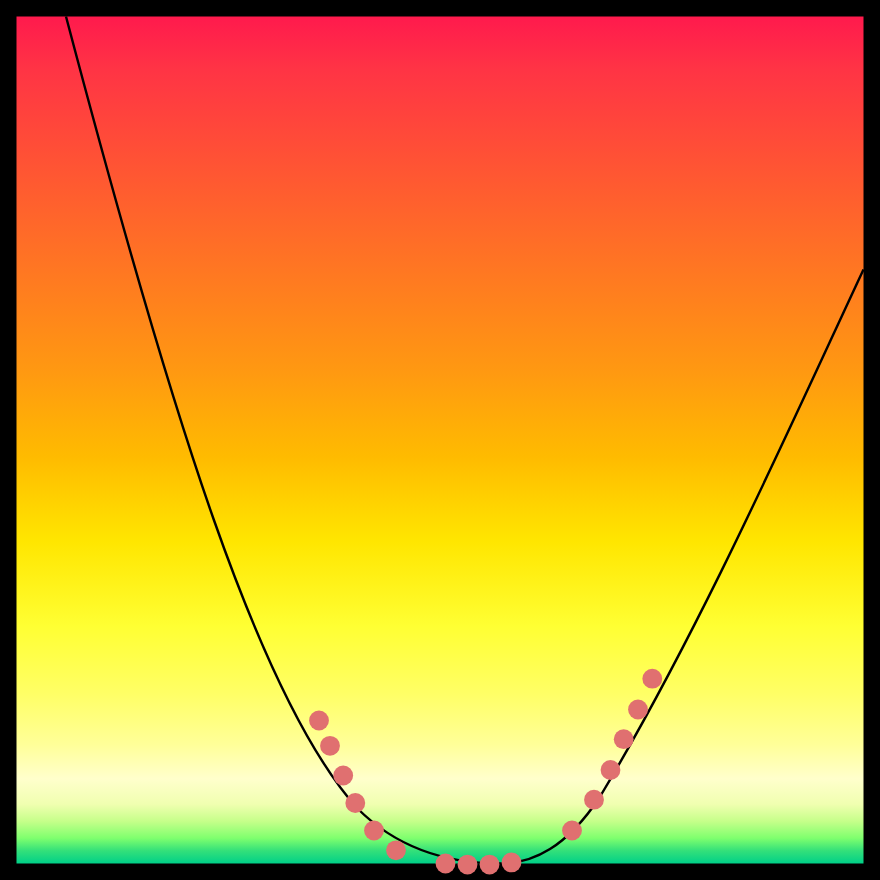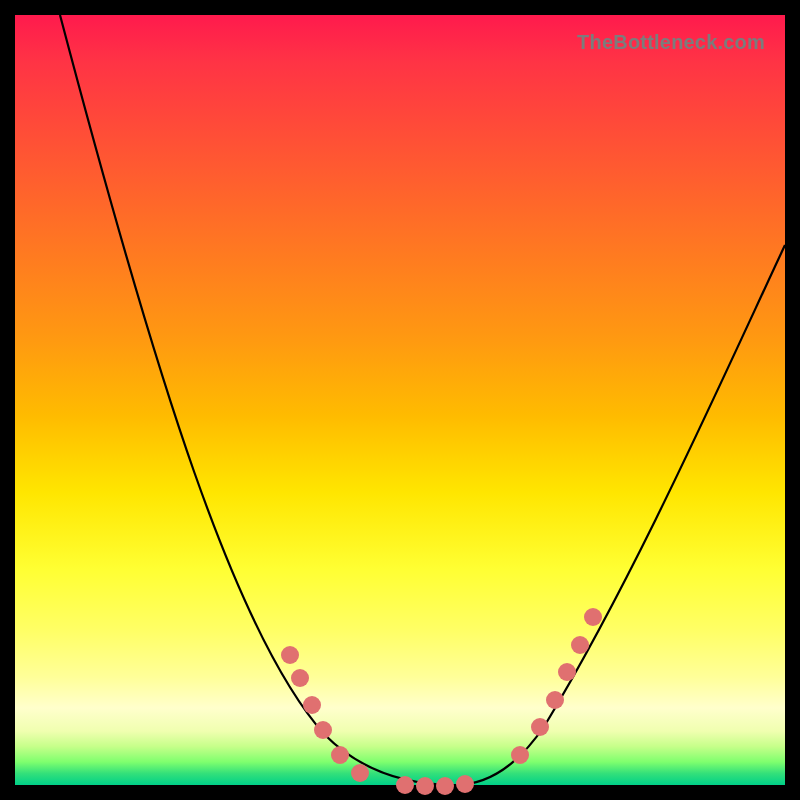--- a/index.html
+++ b/index.html
@@ -68,21 +68,20 @@
   .dot {
     fill: #e07070;
     stroke: none;
   }
 </style>
 </head>
 <body>
 
 <div class="frame">
   <div class="plot-area">
-    <div class="watermark">TheBottleneck.com</div>
     <svg class="curve" viewBox="0 0 770 770">
       <path class="curve-path" d="M 45 0 C 140 360, 220 620, 310 720 C 350 760, 400 770, 440 770 C 470 770, 500 755, 530 710 C 620 560, 700 380, 770 230"></path>
       <g id="dots">
           <circle cx="275" cy="640" r="9" class="dot"></circle>
           <circle cx="285" cy="663" r="9" class="dot"></circle>
           <circle cx="297" cy="690" r="9" class="dot"></circle>
           <circle cx="308" cy="715" r="9" class="dot"></circle>
           <circle cx="325" cy="740" r="9" class="dot"></circle>
           <circle cx="345" cy="758" r="9" class="dot"></circle>
           <circle cx="390" cy="770" r="9" class="dot"></circle>

